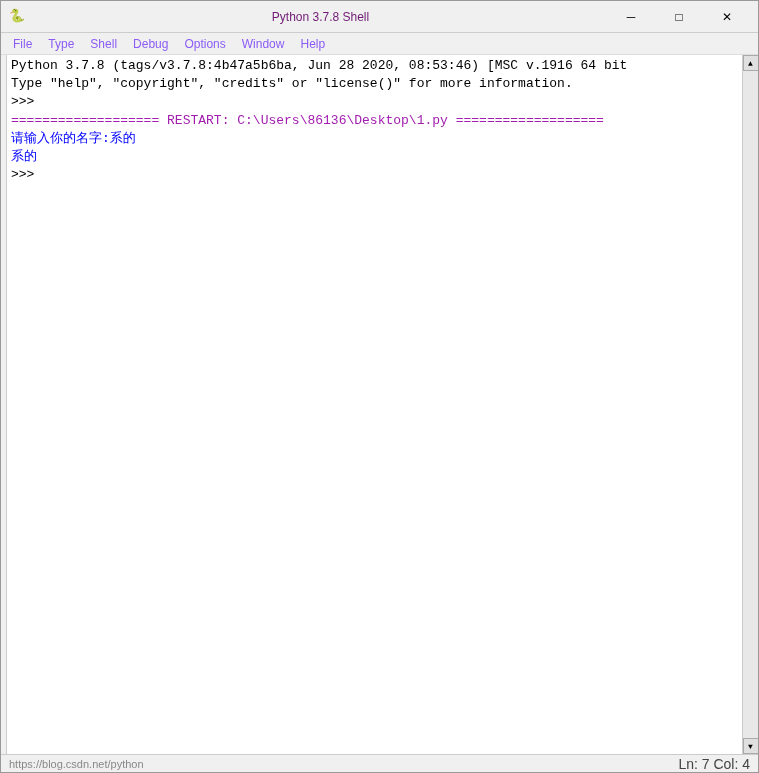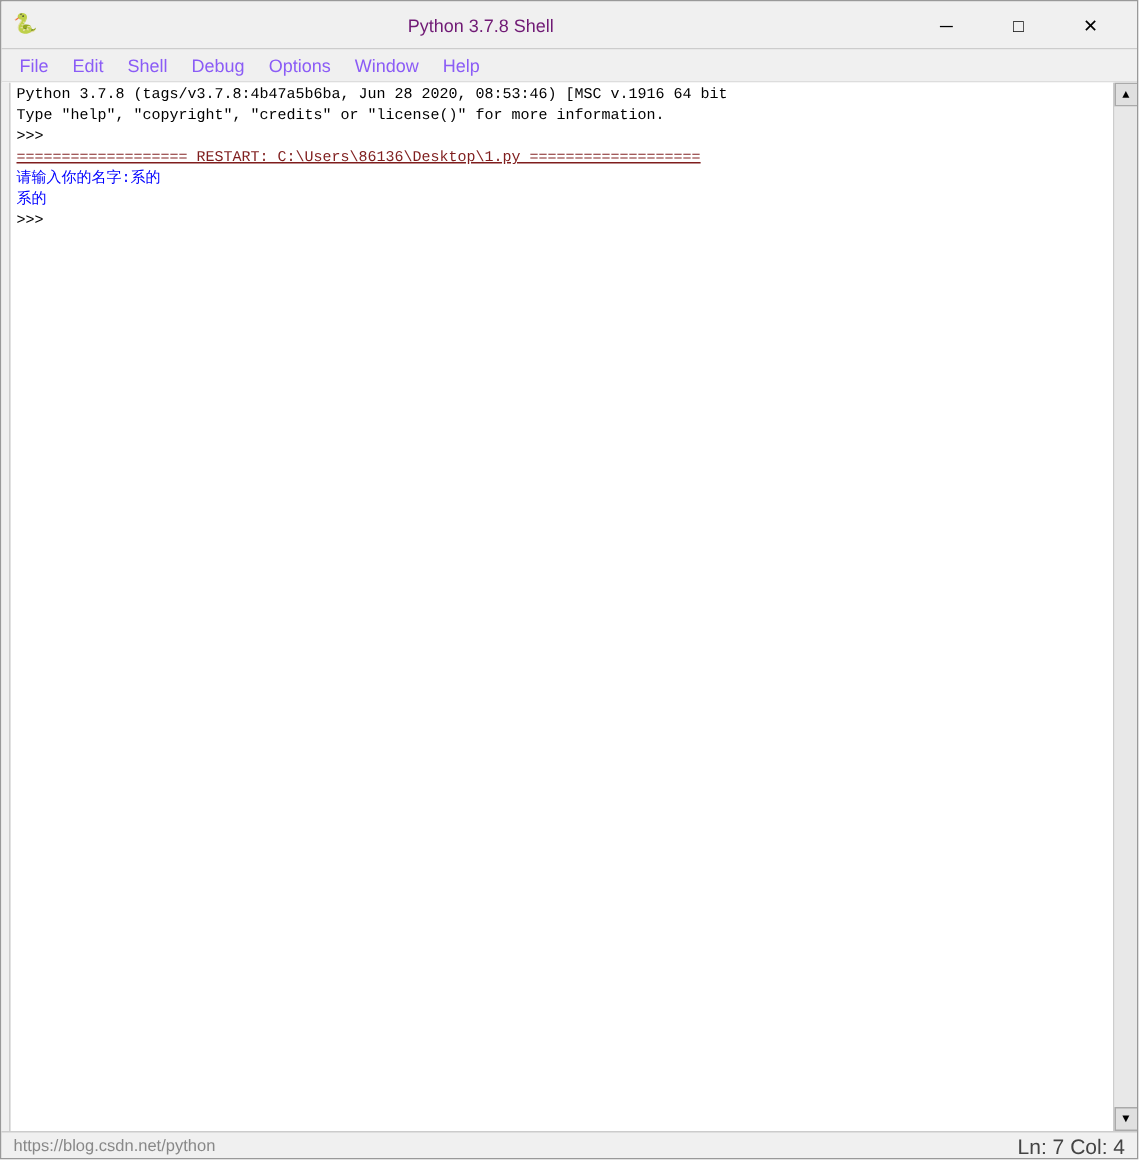--- a/index.html
+++ b/index.html
@@ -105,34 +105,33 @@
 
     .text-area {
       flex: 1;
       padding: 2px 4px;
       overflow: hidden;
       position: relative;
     }
 
     .line {
       font-family: 'Courier New', Courier, monospace;
-      font-size: 10px;
+      font-size: 13px;
       line-height: 1.4;
       color: #000;
       white-space: pre;
     }
 
     .line.blue {
       color: #0000ff;
     }
 
     .restart-line {
-      color: #7f1d1d;
+      color: #a21caf;
       font-weight: normal;
-      text-decoration: underline;
     }
 
     
     .right-scrollbar {
       width: 16px;
       background: #f0f0f0;
       border-left: 1px solid #ccc;
       flex-shrink: 0;
       display: flex;
       flex-direction: column;
@@ -193,21 +192,21 @@
     <div class="titlebar-title">Python 3.7.8 Shell</div>
     <div class="titlebar-buttons">
       <button class="titlebar-btn">─</button>
       <button class="titlebar-btn">□</button>
       <button class="titlebar-btn close">✕</button>
     </div>
   </div>
 
   <div class="menubar">
     <div class="menu-item">File</div>
-    <div class="menu-item">Edit</div>
+    <div class="menu-item">Type</div>
     <div class="menu-item">Shell</div>
     <div class="menu-item">Debug</div>
     <div class="menu-item">Options</div>
     <div class="menu-item">Window</div>
     <div class="menu-item">Help</div>
   </div>
 
   <div class="shell-content">
     <div class="left-scrollbar"></div>
 

